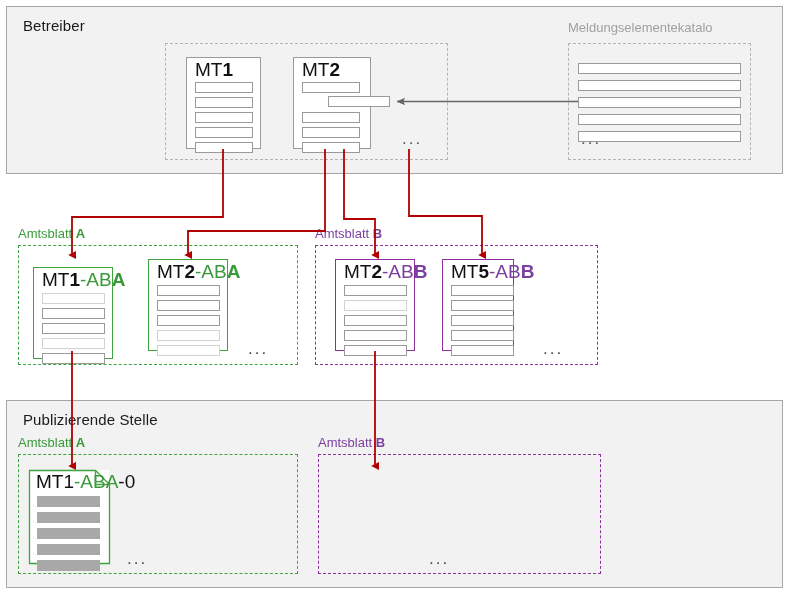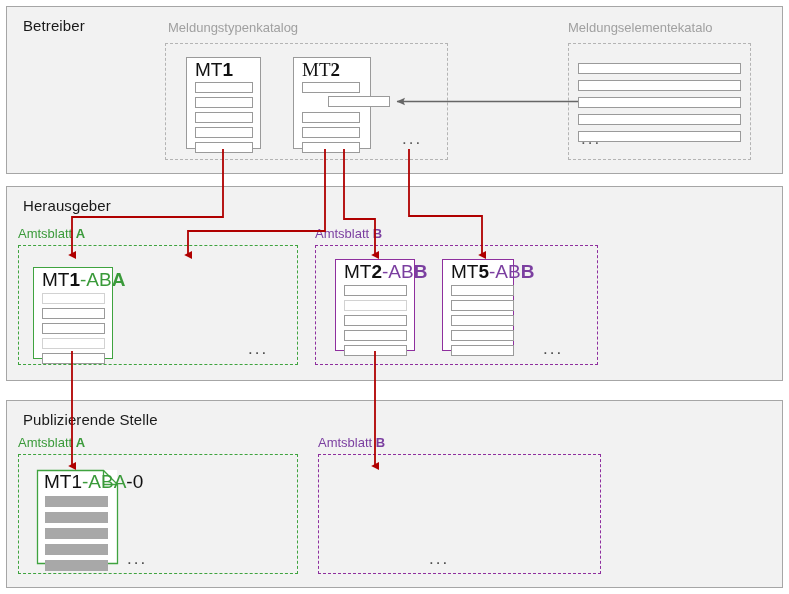--- a/index.html
+++ b/index.html
@@ -136,61 +136,57 @@
 </style>
 </head>
 <body>
 
 <div id="stage">
 
   <div class="lane" id="lane-betreiber">
     <div class="lane-title">Betreiber</div>
   </div>
 
-  <div class="cat-caption" style="left:168px; top:20px;">Meldungstypenkatalog</div>
   <div class="cat-caption" style="left:568px; top:20px;text-align:right;">Meldungselementekatalo</div>
 
   <div class="dashbox grey" style="left:165px; top:43px; width:283px; height:117px;"></div>
   <div class="dashbox grey" style="left:568px; top:43px; width:183px; height:117px;"></div>
 
   <div class="doc grey" style="left:186px; top:57px; width:75px; height:92px;">
     <div class="doc-title">
       <span class="plain">MT</span><span class="b">1</span>
     </div>
     <div class="row" style="left:8px; top:24px;  width:58px;"></div>
     <div class="row" style="left:8px; top:39px;  width:58px;"></div>
     <div class="row" style="left:8px; top:54px;  width:58px;"></div>
     <div class="row" style="left:8px; top:69px;  width:58px;"></div>
     <div class="row" style="left:8px; top:84px;  width:58px;"></div>
   </div>
 
-  <div class="doc grey" style="left:293px; top:57px; width:78px; height:92px;font-family:Liberation Serif, serif;">
+  <div class="doc grey" style="left:293px; top:57px; width:78px; height:92px;">
     <div class="doc-title">
       <span class="plain">MT</span><span class="b">2</span>
     </div>
     <div class="row" style="left:8px; top:24px;  width:58px;"></div>
     <div class="row" style="left:8px; top:54px;  width:58px;"></div>
     <div class="row" style="left:8px; top:69px;  width:58px;"></div>
     <div class="row" style="left:8px; top:84px;  width:58px;"></div>
   </div>
 
   <div class="row" style="left:328px; top:96px; width:62px; z-index:5;"></div>
 
   <div class="row" style="left:578px; top:63px;  width:163px;"></div>
   <div class="row" style="left:578px; top:80px;  width:163px;"></div>
   <div class="row" style="left:578px; top:97px;  width:163px;"></div>
   <div class="row" style="left:578px; top:114px; width:163px;"></div>
   <div class="row" style="left:578px; top:131px; width:163px;"></div>
 
   <div class="dots grey" style="left:402px; top:130px;">...</div>
   <div class="dots grey" style="left:581px; top:130px;">...</div>
 
-  <div class="lane" id="lane-herausgeber">
-    <div class="lane-title">Herausgeber</div>
-  </div>
 
   <div class="ab-caption green" style="left:18px; top:226px;">
     <span>Amtsblatt </span><b>A</b>
   </div>
   <div class="ab-caption purple" style="left:315px; top:226px;">
     <span>Amtsblatt </span><b>B</b>
   </div>
 
   <div class="dashbox green" style="left:18px;  top:245px; width:280px; height:120px;"></div>
   <div class="dashbox purple" style="left:315px; top:245px; width:283px; height:120px;"></div>
@@ -199,20 +195,30 @@
     <div class="doc-title">
       <span>MT</span><span class="b">1</span><span class="g">-AB</span><span class="gb">A</span>
     </div>
     <div class="row soft" style="left:8px; top:25px; width:63px;"></div>
     <div class="row" style="left:8px; top:40px; width:63px;"></div>
     <div class="row" style="left:8px; top:55px; width:63px;"></div>
     <div class="row soft" style="left:8px; top:70px; width:63px;"></div>
     <div class="row" style="left:8px; top:85px; width:63px;"></div>
   </div>
 
+  <div class="doc green" style="left:148px; top:259px; width:80px; height:92px;">
+    <div class="doc-title">
+      <span>MT</span><span class="b">2</span><span class="g">-AB</span><span class="gb">A</span>
+    </div>
+    <div class="row" style="left:8px; top:25px; width:63px;"></div>
+    <div class="row" style="left:8px; top:40px; width:63px;"></div>
+    <div class="row" style="left:8px; top:55px; width:63px;"></div>
+    <div class="row soft" style="left:8px; top:70px; width:63px;"></div>
+    <div class="row soft" style="left:8px; top:85px; width:63px;"></div>
+  </div>
 
   <div class="dots" style="left:248px; top:340px;">...</div>
 
   <div class="doc purple" style="left:335px; top:259px; width:80px; height:92px;">
     <div class="doc-title">
       <span>MT</span><span class="b">2</span><span class="p">-AB</span><span class="pb">B</span>
     </div>
     <div class="row" style="left:8px; top:25px; width:63px;"></div>
     <div class="row soft" style="left:8px; top:40px; width:63px;"></div>
     <div class="row" style="left:8px; top:55px; width:63px;"></div>
@@ -240,21 +246,21 @@
   <div class="ab-caption green" style="left:18px; top:435px;">
     <span>Amtsblatt </span><b>A</b>
   </div>
   <div class="ab-caption purple" style="left:318px; top:435px;">
     <span>Amtsblatt </span><b>B</b>
   </div>
 
   <div class="dashbox green" style="left:18px;  top:454px; width:280px; height:120px;"></div>
   <div class="dashbox purple" style="left:318px; top:454px; width:283px; height:120px;"></div>
 
-  <div class="pdoc" style="left:37px; top:470px; width:80px; height:92px;padding-left:37px;">
+  <div class="pdoc" style="left:29px; top:470px; width:80px; height:92px;padding-left:37px;">
     <svg class="fold-svg" width="82" height="94" viewBox="0 0 82 94">
       <path d="M0.5,0.5 H66.5 L80.5,14.5 V93.5 H0.5 Z" fill="#ffffff" stroke="#3fa33f" stroke-width="1.3"></path>
       <path d="M66.5,0.5 V14.5 H80.5" fill="none" stroke="#3fa33f" stroke-width="1.3"></path>
     </svg>
     <div class="doc-title" style="left:7px; top:4px;">
       <span>MT1</span><span class="g">-ABA</span><span>-0</span>
     </div>
     <div class="frow" style="left:8px; top:26px; width:63px;"></div>
     <div class="frow" style="left:8px; top:42px; width:63px;"></div>
     <div class="frow" style="left:8px; top:58px; width:63px;"></div>

